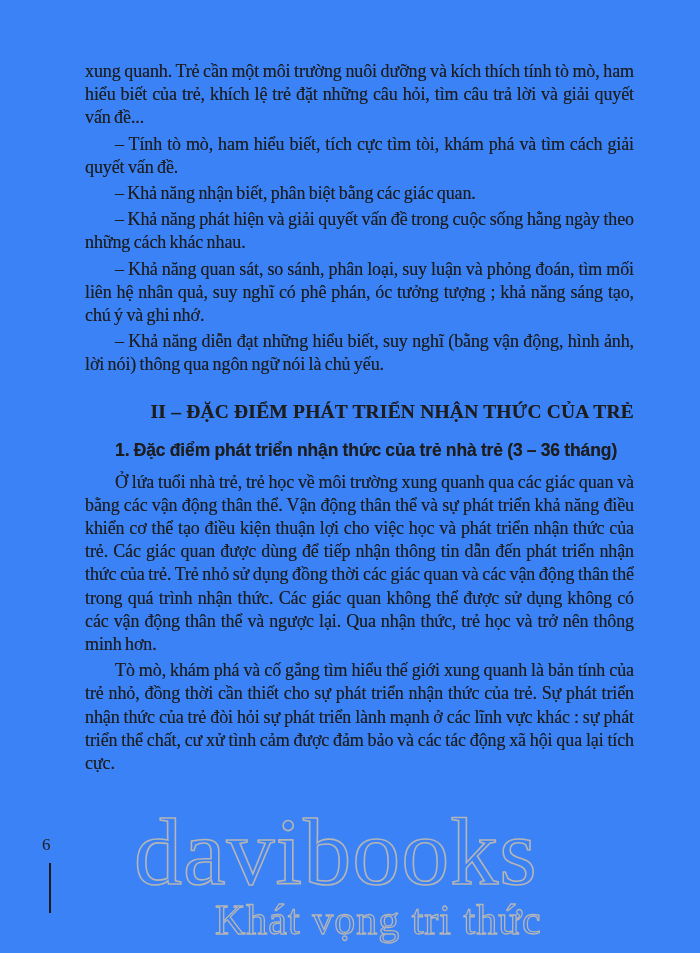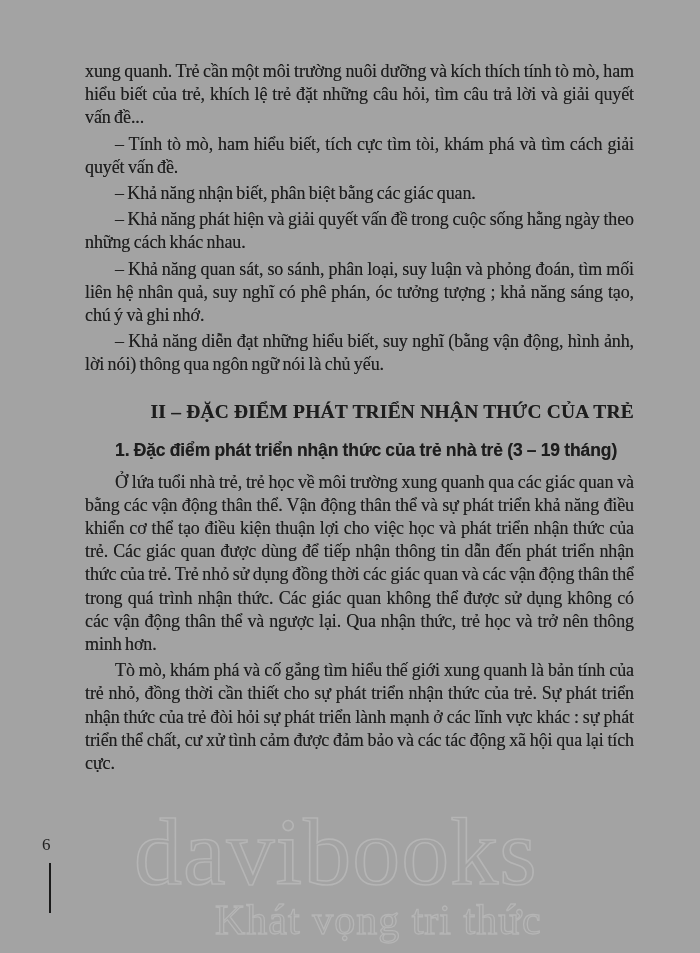--- a/index.html
+++ b/index.html
@@ -1,19 +1,19 @@
 <!DOCTYPE html>
 <html><head>
 <meta charset="utf-8">
 <style>
   html,body{margin:0;padding:0;}
   .page{
     position:relative;
     width:700px;height:953px;
-    background:#a3a3a3;
+    background:#3b82f6;
     overflow:hidden;
     font-family:"Liberation Serif", serif;
   }
   .content{
     position:absolute;
     left:85px;top:60px;width:549px;
     font-size:18px;line-height:23.2px;
     color:#1d1d1d;
     text-align:justify;
     word-spacing:-1px;
@@ -89,21 +89,21 @@
 <div class="page">
 
   <div class="content" id="content">
       <div class="para no-indent">xung quanh. Trẻ cần một môi trường nuôi dưỡng và kích thích tính tò mò, ham hiểu biết của trẻ, khích lệ trẻ đặt những câu hỏi, tìm câu trả lời và giải quyết vấn đề...</div>
       <div class="para bullet">– Tính tò mò, ham hiểu biết, tích cực tìm tòi, khám phá và tìm cách giải quyết vấn đề.</div>
       <div class="para bullet">– Khả năng nhận biết, phân biệt bằng các giác quan.</div>
       <div class="para bullet">– Khả năng phát hiện và giải quyết vấn đề trong cuộc sống hằng ngày theo những cách khác nhau.</div>
       <div class="para bullet">– Khả năng quan sát, so sánh, phân loại, suy luận và phỏng đoán, tìm mối liên hệ nhân quả, suy nghĩ có phê phán, óc tưởng tượng ; khả năng sáng tạo, chú ý và ghi nhớ.</div>
       <div class="para bullet">– Khả năng diễn đạt những hiểu biết, suy nghĩ (bằng vận động, hình ảnh, lời nói) thông qua ngôn ngữ nói là chủ yếu.</div>
       <div class="h2">II – ĐẶC ĐIỂM PHÁT TRIỂN NHẬN THỨC CỦA TRẺ</div>
-      <div class="h3">1. Đặc điểm phát triển nhận thức của trẻ nhà trẻ (3 – 19 tháng)</div>
+      <div class="h3">1. Đặc điểm phát triển nhận thức của trẻ nhà trẻ (3 – 36 tháng)</div>
       <div class="para">Ở lứa tuổi nhà trẻ, trẻ học về môi trường xung quanh qua các giác quan và bằng các vận động thân thể. Vận động thân thể và sự phát triển khả năng điều khiển cơ thể tạo điều kiện thuận lợi cho việc học và phát triển nhận thức của trẻ. Các giác quan được dùng để tiếp nhận thông tin dẫn đến phát triển nhận thức của trẻ. Trẻ nhỏ sử dụng đồng thời các giác quan và các vận động thân thể trong quá trình nhận thức. Các giác quan không thể được sử dụng không có các vận động thân thể và ngược lại. Qua nhận thức, trẻ học và trở nên thông minh hơn.</div>
       <div class="para">Tò mò, khám phá và cố gắng tìm hiểu thế giới xung quanh là bản tính của trẻ nhỏ, đồng thời cần thiết cho sự phát triển nhận thức của trẻ. Sự phát triển nhận thức của trẻ đòi hỏi sự phát triển lành mạnh ở các lĩnh vực khác : sự phát triển thể chất, cư xử tình cảm được đảm bảo và các tác động xã hội qua lại tích cực.</div>
     </div>
 
   <div class="page-number">6</div>
   <div class="page-rule"></div>
 
   <div class="wm wm-brand">davibooks</div>
   <div class="wm wm-slogan">Khát vọng tri thức</div>
 

